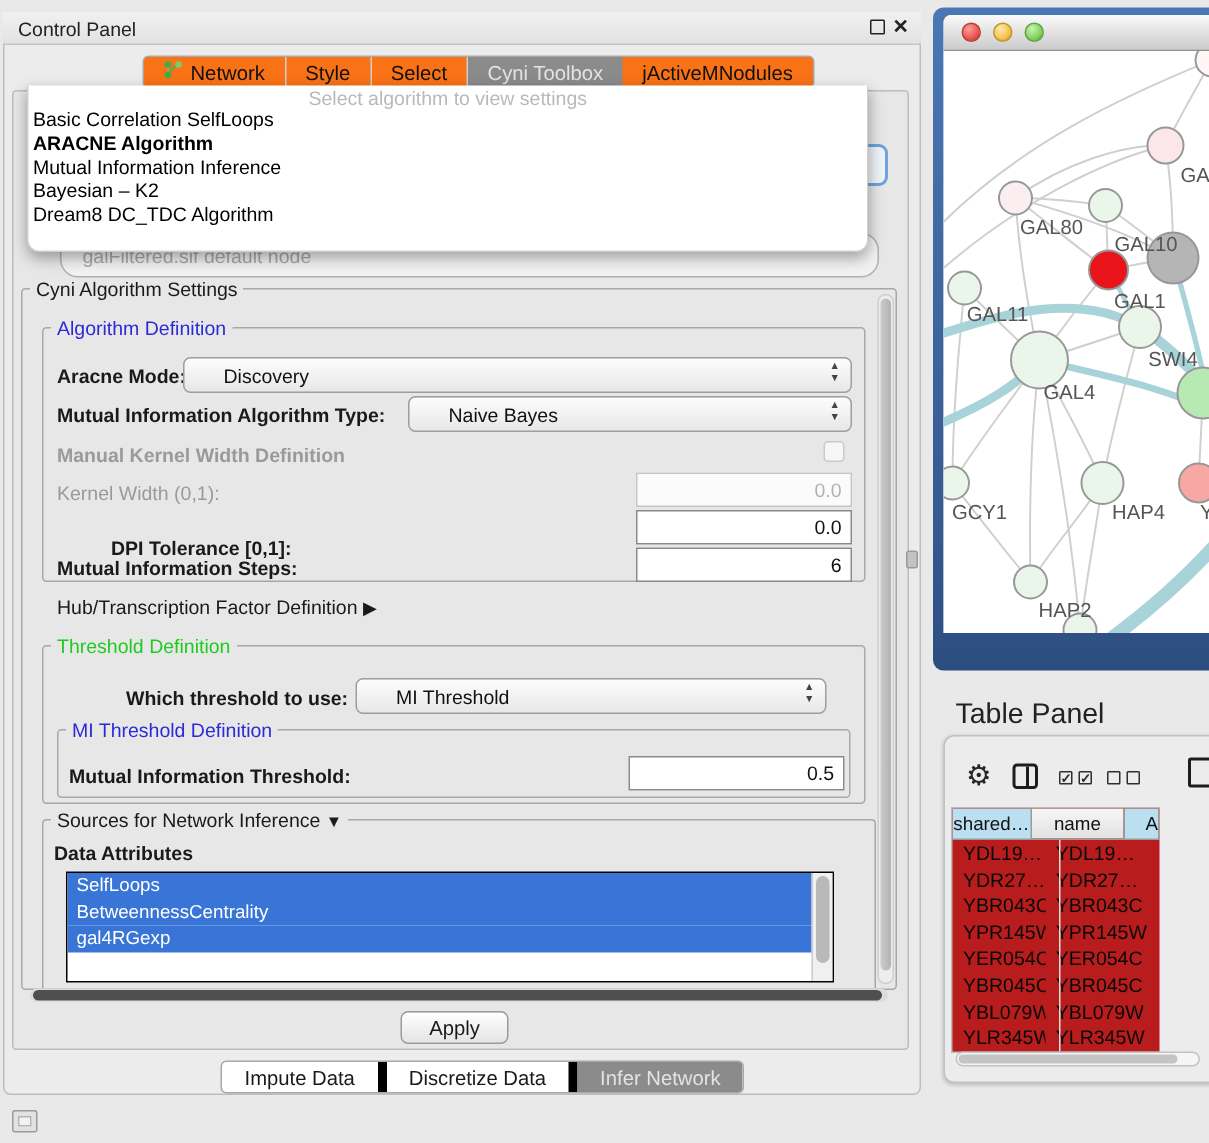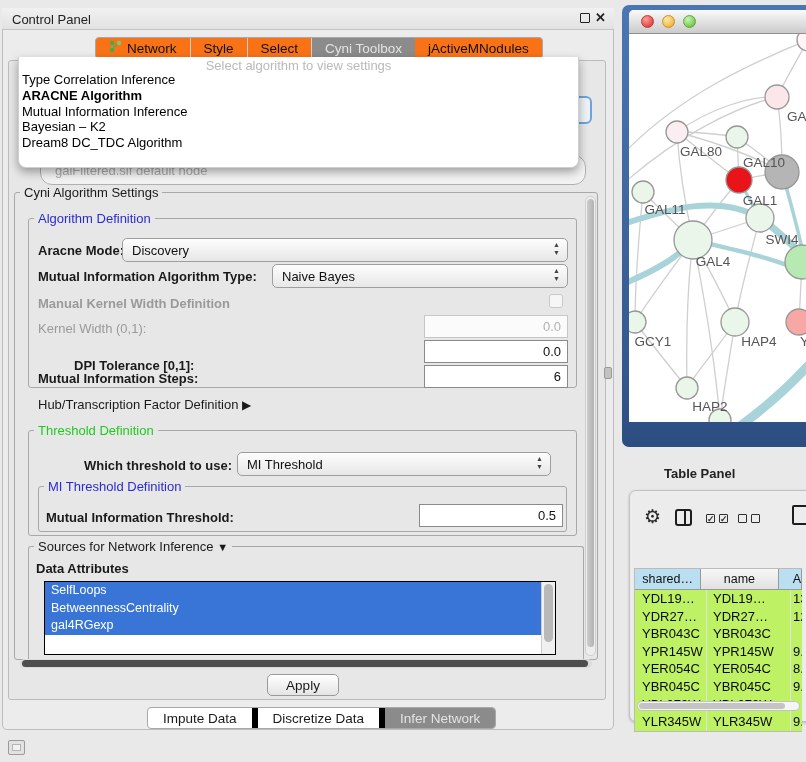--- a/index.html
+++ b/index.html
@@ -48,21 +48,21 @@
   .group-label { position:absolute; padding:0 4px; background:#e7e7e7; font-size:13px; white-space:nowrap; }
   .blue  { color:#2b2bd5; }
   .green { color:#1ecb1e; }
 
   .lbl  { position:absolute; font-size:13px; white-space:nowrap; }
   .bold { font-weight:bold; }
   .dis  { color:#9a9a9a; }
 
   .combo { position:absolute; background:linear-gradient(#fdfdfd,#e7e7e7);
     border:1px solid #9e9e9e; border-radius:5px; display:flex; align-items:center;
-    padding-left:9px; font-size:13px; color:#111; }
+    padding-left:26px; font-size:13px; color:#111; }
   .combo .arrows { position:absolute; right:7px; top:2px; font-size:7px; line-height:8px;
     color:#444; text-align:center; }
 
   .field { position:absolute; background:#fff; border:1px solid #8a8a8a;
     text-align:right; padding:3px 6px 0 0; font-size:13px; color:#111; }
   .field.dis { background:#fbfbfb; border-color:#c6c6c6; color:#b2b2b2; }
 
   .checkbox { position:absolute; width:14px; height:14px; background:#f6f6f6;
     border:1px solid #c9c9c9; border-radius:3px; }
 
@@ -114,32 +114,32 @@
     border-radius:5px 0 0 0; overflow:hidden; background:#fff; }
   #net-titlebar { height:24px; background:linear-gradient(#fafafa,#cbcbcb);
     border-bottom:1px solid #919191; display:flex; align-items:center; padding-left:12px; gap:8px; }
   .traffic { width:13px; height:13px; border-radius:50%; }
   .t-red    { background:radial-gradient(circle at 35% 30%,#fb9f9b,#ea5550 60%,#c0302c); border:1px solid #b5403c; }
   .t-yellow { background:radial-gradient(circle at 35% 30%,#ffe9a8,#f6c252 60%,#d1912a); border:1px solid #c2952f; }
   .t-green  { background:radial-gradient(circle at 35% 30%,#c8f3b4,#83d35d 60%,#4fa32c); border:1px solid #62a544; }
   #net-canvas { position:absolute; left:0; top:24px; width:177px; height:388px; background:#fff; }
 
   
-  #table-title { left:664px; top:466px; font-size:13px; color:#222;font-weight:bold; }
+  #table-title { left:637px; top:466px; font-size:19px; color:#222; }
   #table-card { left:629px; top:490px; width:180px; height:232px;
     background:#ececec; border:1px solid #c2c2c2; border-radius:7px 0 0 7px;
     box-shadow:0 1px 3px rgba(0,0,0,.2); }
   #gear-icon { left:644px; top:505px; font-size:19px; color:#262626; }
   #col-icon { left:675px; top:509px; width:17px; height:17px; border:2px solid #1d1d1d; border-radius:3px; }
   #col-icon div { position:absolute; left:6.5px; top:0; width:2px; height:13px; background:#1d1d1d; }
   .cb { position:absolute; width:9px; height:9px; border:1.5px solid #2e2e2e; border-radius:1px;
     font-size:9px; line-height:8px; text-align:center; color:#2e2e2e; font-weight:bold; }
   #page-icon { left:792px; top:505px; width:22px; height:20px; border:2px solid #1d1d1d; border-radius:2px; background:#ececec; }
 
-  #grid { left:634px; top:568px; width:168px; height:164px; background:#bef264;
+  #grid { left:634px; top:538px; width:139px; height:164px; background:#b91c1c;
     border:1px solid #bbb; border-right:none; overflow:hidden; }
   #grid-header { display:flex; height:21px; }
   .hcell { border-right:1px solid #9a9a9a; border-bottom:1px solid #9a9a9a;
     font-size:12.5px; display:flex; align-items:center; justify-content:center; color:#111; }
   .hc-blue { background:#badff0; }
   .hc-gray { background:linear-gradient(#f7f7f7,#e1e1e1); }
   .gcol-sep { position:absolute; top:21px; bottom:0; width:1px; background:#e0e0e0; }
   .grow { display:flex; height:17.6px; }
   .gcell { font-size:13px; padding:1px 0 0 7px; color:#090909; white-space:nowrap; overflow:hidden; }
   .c1 { width:71px; } .c2 { width:83px; } .c3 { flex:1; padding-left:4px; }
@@ -189,21 +189,21 @@
 
 <div class="abs" id="cp-content"></div>
 
 <div class="abs" id="bg-combo-stub"></div>
 <div class="abs" id="bg-combo">
   <span>galFiltered.sif default node</span>
 </div>
 
 <div class="abs" id="algo-popup">
   <div id="algo-placeholder">Select algorithm to view settings</div>
-  <div class="algo-opt">Type Correlation Inference</div>
+  <div class="algo-opt">Basic Correlation SelfLoops</div>
   <div class="algo-opt bold">ARACNE Algorithm</div>
   <div class="algo-opt">Mutual Information Inference</div>
   <div class="algo-opt">Bayesian – K2</div>
   <div class="algo-opt">Dream8 DC_TDC Algorithm</div>
 </div>
 
 <div class="group" style="left:14px;top:192px;width:584px;height:468px;"></div>
 <div class="group-label" style="left:20px;top:185px;">Cyni Algorithm Settings</div>
 
 <div class="group" style="left:28px;top:218px;width:549px;height:170px;"></div>

